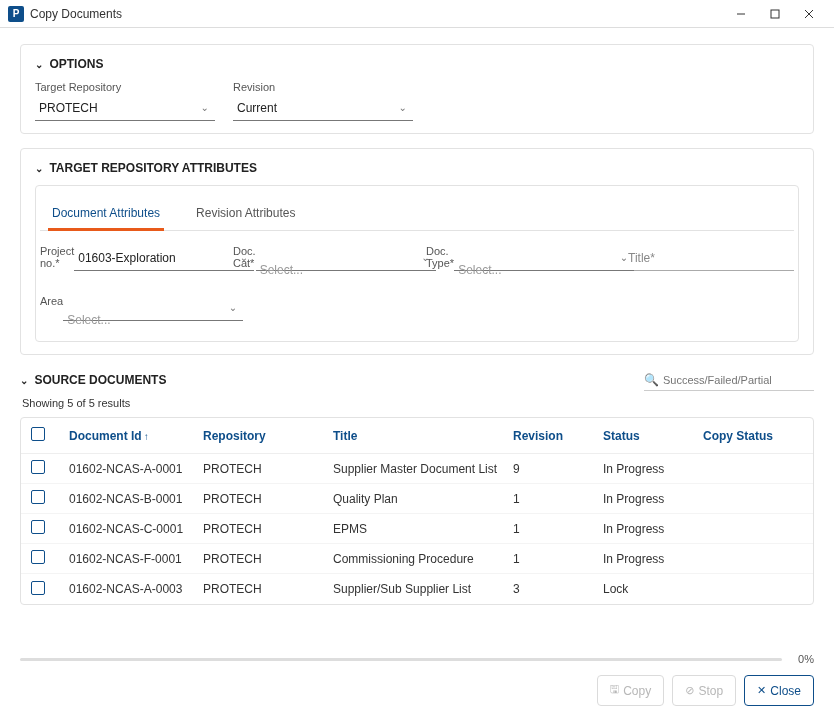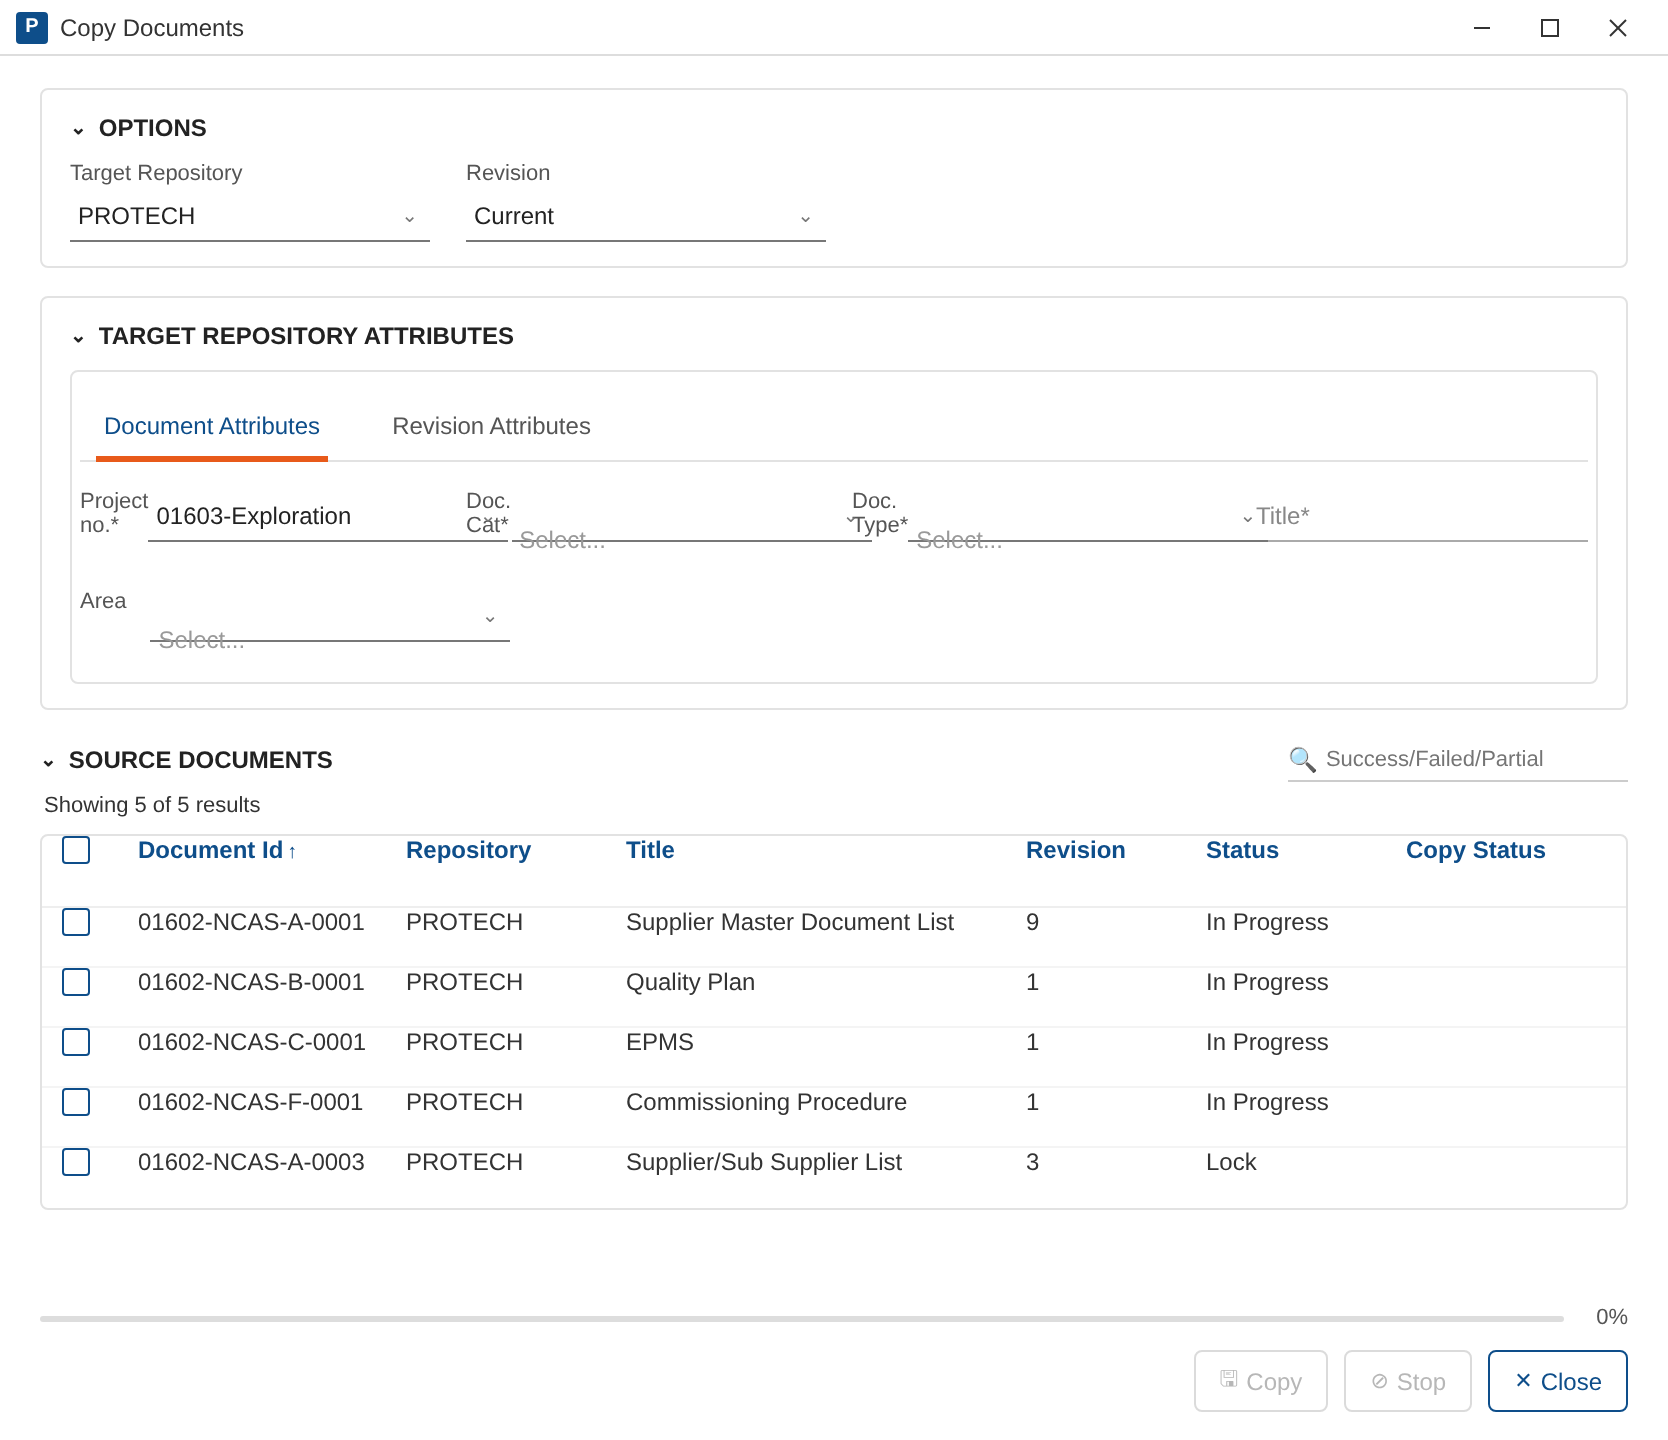--- a/index.html
+++ b/index.html
@@ -28,28 +28,28 @@
 .tab.active { color: #0e4e8a; border-bottom-color: #e85a1a; font-weight: 500; }
 .attr-box { border: 1px solid #e2e2e2; border-radius: 4px; padding: 12px 4px; }
 .attr-row { display: flex; gap: 18px; margin-bottom: 24px; }
 .attr-field { flex: 1; display: flex; flex-direction: row; min-width: 0; }
 .src-hdr-row { display: flex; align-items: center; justify-content: space-between; margin-bottom: 6px; }
 .search-box { display: flex; align-items: center; border-bottom: 1px solid #ccc; height: 22px; width: 170px; }
 .search-box input { border: none; outline: none; font-size: 11px; color: #888; flex: 1; background: transparent; }
 .search-box .sicon { font-size: 12px; color: #888; margin-right: 4px; }
 .showing { font-size: 11px; color: #333; margin: 6px 0 8px 2px; }
 .table { border: 1px solid #e2e2e2; border-radius: 4px; overflow: hidden; }
-.thead, .trow { display: flex; align-items: flex-start; padding: 0 10px; font-size: 12px; }
+.thead, .trow { display: flex; align-items: center; padding: 0 10px; font-size: 12px; }
 .thead { height: 36px; font-weight: 600; color: #0e4e8a; border-bottom: 1px solid #eee; }
 .trow { height: 30px; border-bottom: 1px solid #f4f4f4; color: #333; }
 .trow:last-child { border-bottom: none; }
 .col-chk { width: 32px; }
 .col-id { width: 140px; padding-left: 6px; }
 .col-repo { width: 110px; }
-.col-title { flex: 1; }
+.col-title { flex: 1; margin-left: 20px; }
 .col-rev { width: 90px; }
 .col-status { width: 100px; }
 .col-copy { width: 100px; }
 .chk { width: 14px; height: 14px; border: 1.5px solid #0e4e8a; border-radius: 2px; display: inline-block; cursor: pointer; }
 .sort-arrow { font-size: 10px; margin-left: 2px; }
 .bottom { margin-top: auto; }
 .progress-row { display: flex; align-items: center; gap: 8px; margin: 8px 0 10px 0; }
 .progress-bar { flex: 1; height: 3px; background: #ddd; border-radius: 2px; }
 .progress-pct { font-size: 11px; color: #555; min-width: 24px; text-align: right; }
 .footer-btns { display: flex; justify-content: flex-end; gap: 8px; margin-bottom: 4px; }
@@ -139,21 +139,21 @@
           <div class="select-wrap">
             <span class="value placeholder">Select...</span>
             <span class="caret">⌄</span>
           </div>
         </div>
         <div class="attr-field" style="justify-content:flex-end;">
           <input class="text-input" placeholder="Title*" style="">
         </div>
       </div>
       <div class="attr-row" style="margin-bottom:8px;">
-        <div class="attr-field" style="max-width:200px;gap:12px;">
+        <div class="attr-field" style="max-width:200px;">
           <span class="field-label">Area</span>
           <div class="select-wrap">
             <span class="value placeholder">Select...</span>
             <span class="caret">⌄</span>
           </div>
         </div>
       </div>
     </div>
   </div>
 

